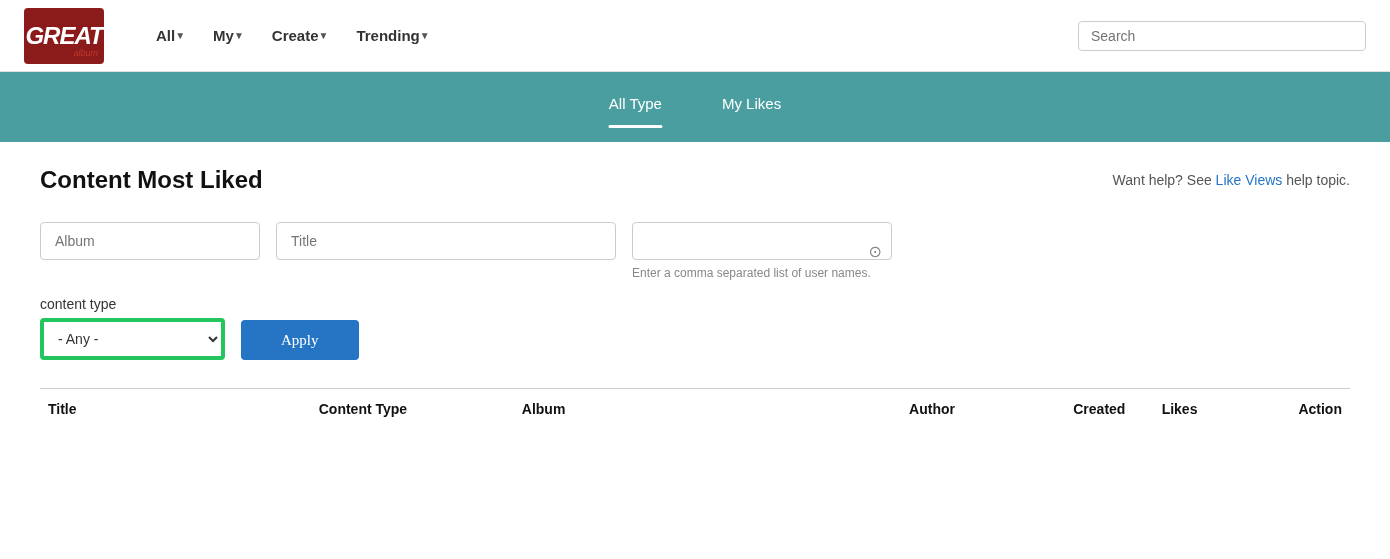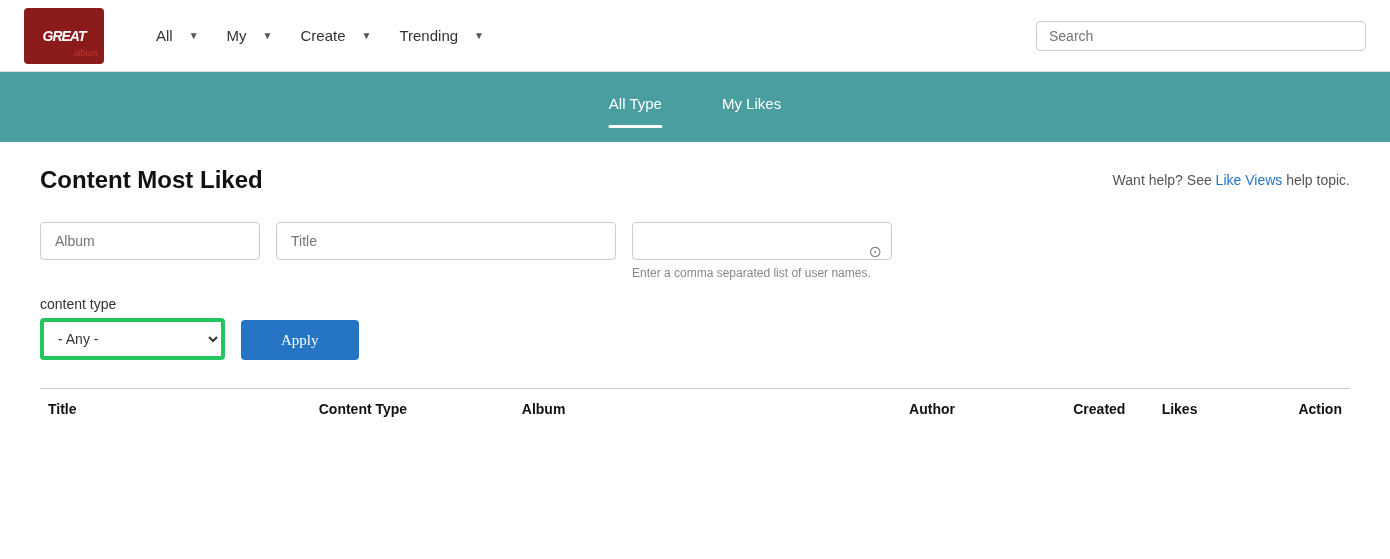--- a/index.html
+++ b/index.html
@@ -21,21 +21,21 @@
       border-radius: 4px;
       display: flex;
       align-items: center;
       justify-content: center;
       flex-shrink: 0;
       overflow: hidden;
       position: relative;
     }
     .logo-text {
       color: #fff;
-      font-size: 14px;
+      font-size: 24px;
       font-weight: 900;
       line-height: 1;
       text-align: center;
       letter-spacing: -1px;
       font-style: italic;
     }
     .logo-sub {
       color: #c0392b;
       font-size: 9px;
       font-style: italic;
@@ -46,39 +46,40 @@
     .nav {
       display: flex;
       align-items: center;
       gap: 4px;
       margin-left: 40px;
       flex: 1;
     }
     .nav-item {
       display: flex;
       align-items: center;
-      gap: 16px;
+      gap: 0;
       padding: 8px 12px;
       font-size: 15px;
       color: #333;
       cursor: pointer;
       text-decoration: none;
+      font-weight: bold;
     }
     .chevron {
       font-size: 10px;
       color: #555;
     }
     .search-box {
       margin-left: auto;
       display: flex;
       align-items: center;
       border: 1px solid #ccc;
       border-radius: 4px;
       padding: 6px 12px;
-      width: 330px;
+      width: 288px;
       background: #fff;
     }
     .search-input {
       border: none;
       outline: none;
       font-size: 14px;
       width: 100%;
       color: #aaa;
     }
 

